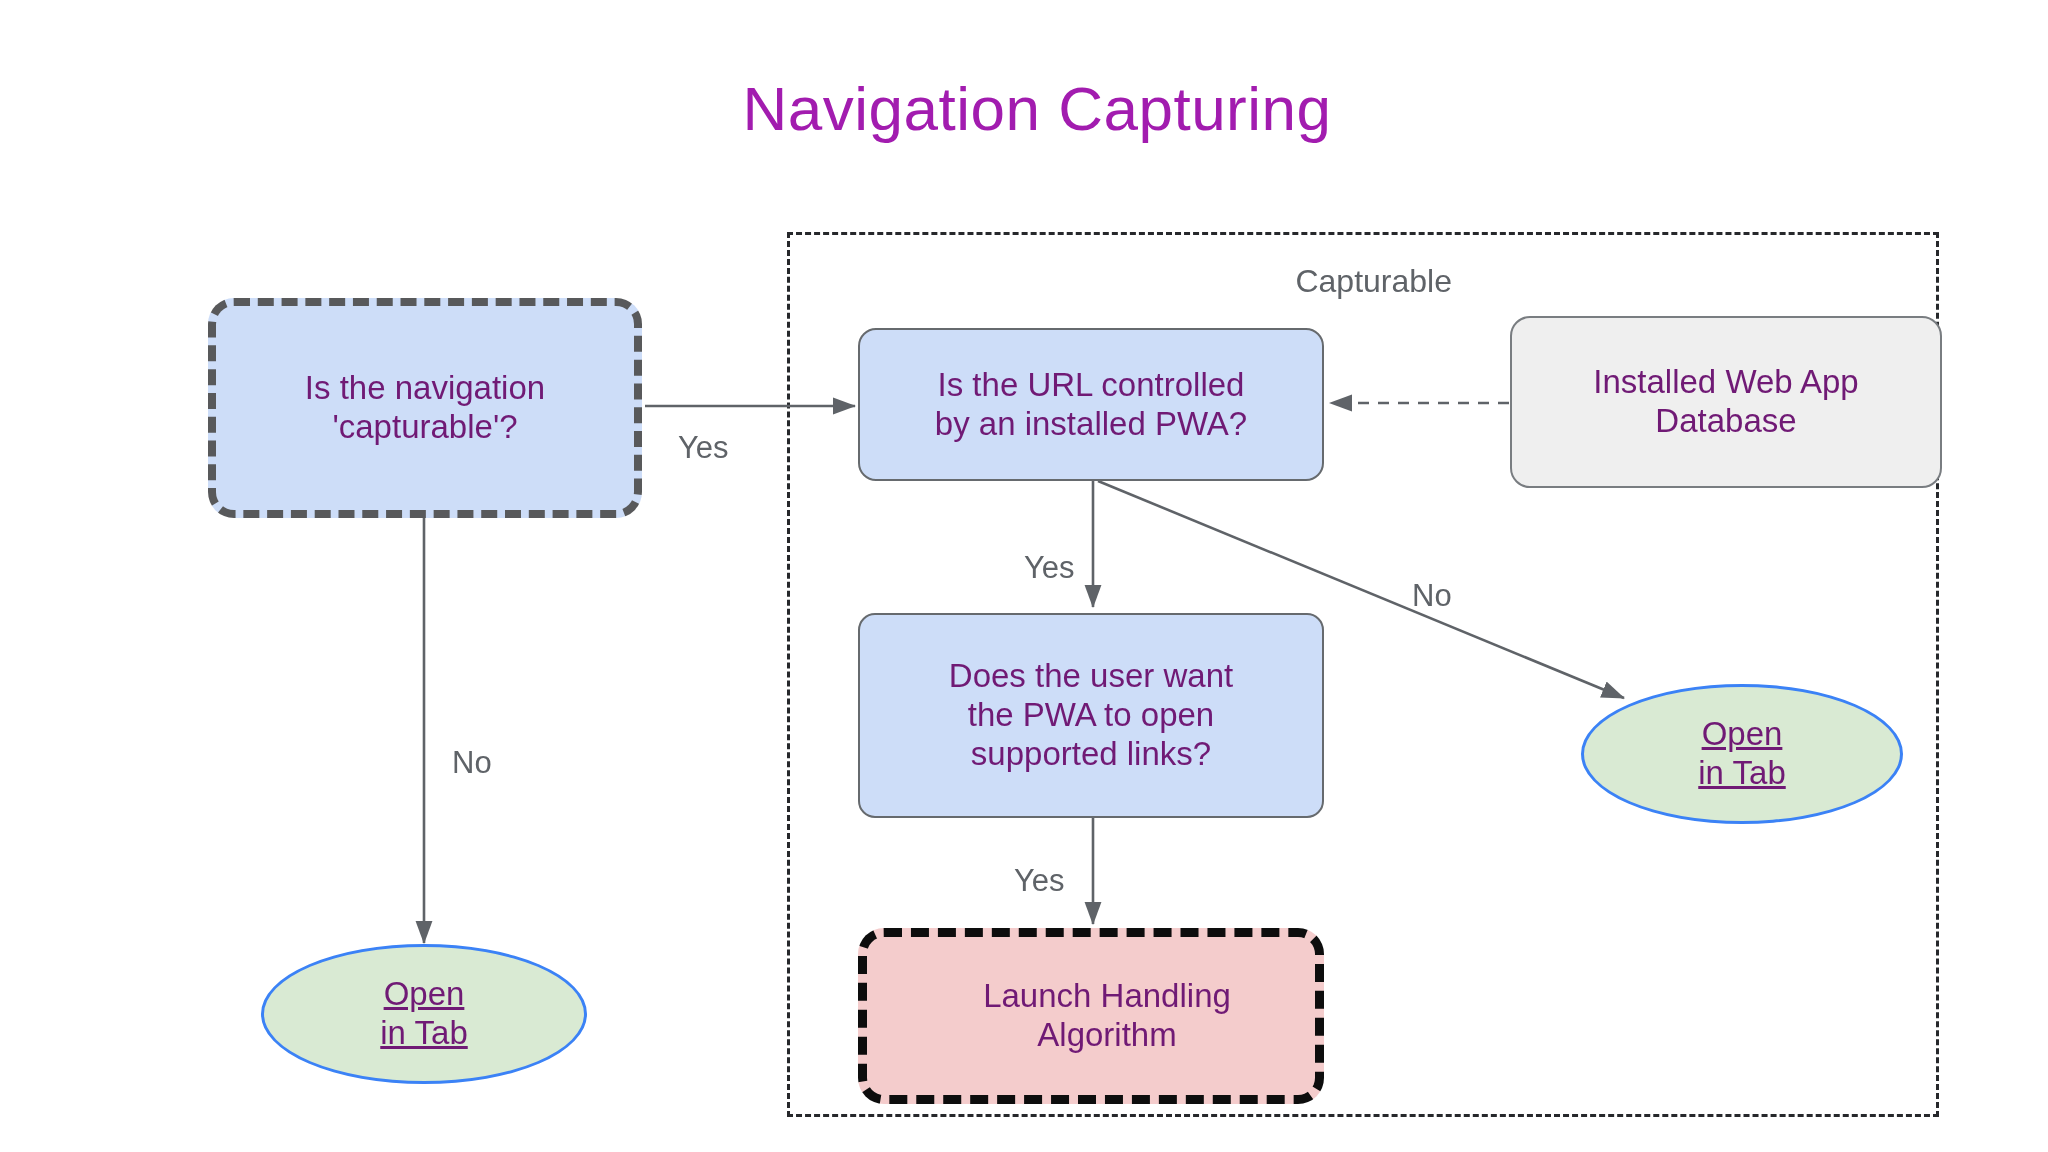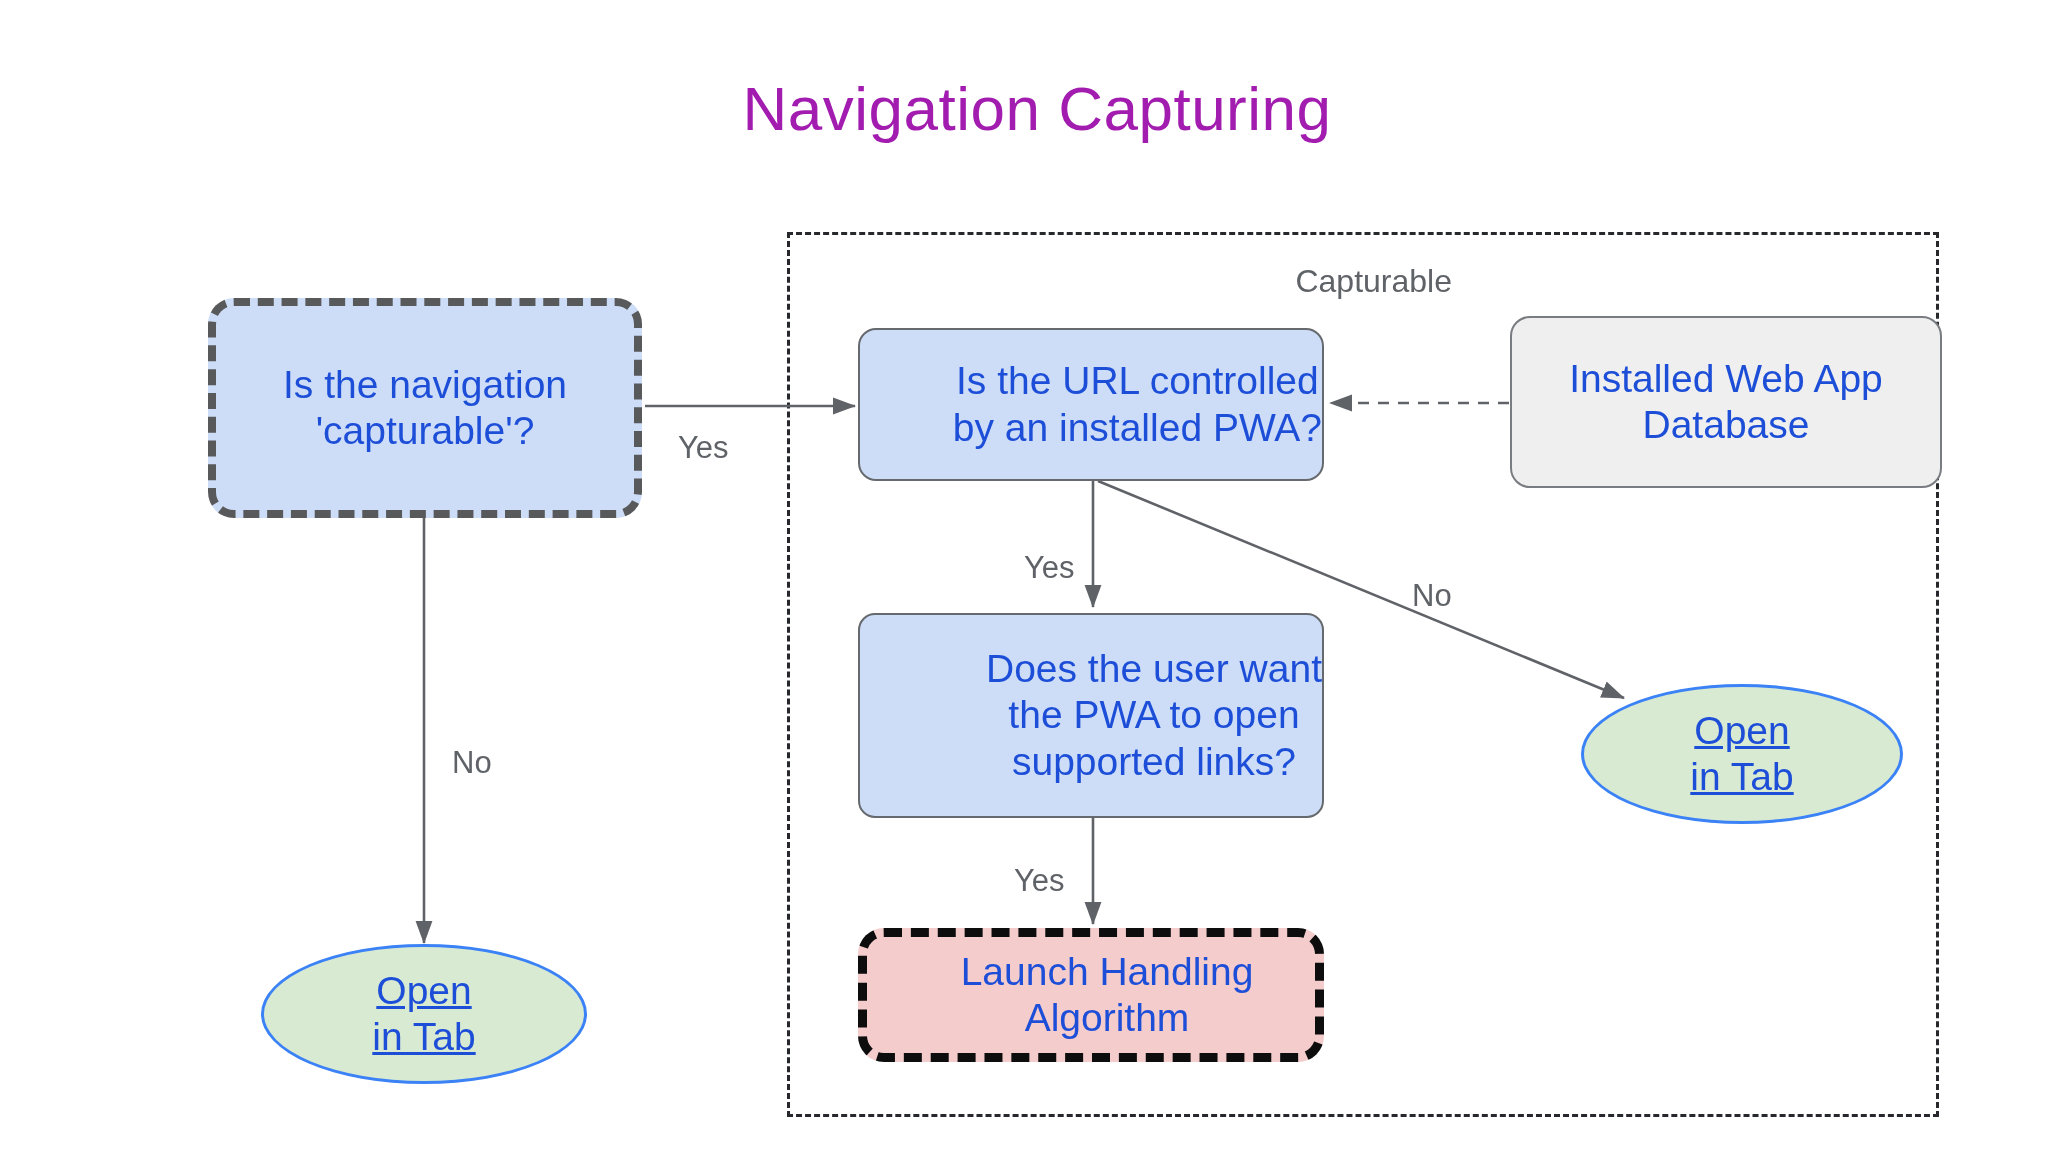--- a/index.html
+++ b/index.html
@@ -41,38 +41,37 @@
     white-space: nowrap;
     text-align: right;
   }
   .node {
     position: absolute;
     box-sizing: border-box;
     display: flex;
     align-items: center;
     justify-content: center;
     text-align: center;
-    color: #1d4ed8;
-    font-size: 39px;
+    color: #701a75;
+    font-size: 33px;
     line-height: 1.18;
     white-space: pre-line;
   }
   .node.rect {
     border-radius: 18px;
   }
   .node.decision-dashed {
     background: #cdddf8;
     border: 8px dashed #58595b;
     border-radius: 26px;
   }
   .node.decision {
     background: #cdddf8;
     border: 2px solid #666a6e;
     border-radius: 18px;
-    justify-content: flex-end;
   }
   .node.datastore {
     background: #efefef;
     border: 2px solid #797d81;
     border-radius: 20px;
   }
   .node.terminal-dashed {
     background: #f4cccc;
     border: 9px dashed #0d0d0d;
     border-radius: 26px;
@@ -168,21 +167,21 @@
     <span>Installed Web App
 Database</span>
   </div>
 
   <div class="node rect decision" style="left:858px; top:613px; width:466px; height:205px;border-radius:17px;">
     <span>Does the user want
 the PWA to open
 supported links?</span>
   </div>
 
-  <div class="node rect terminal-dashed" style="left:858px; top:928px; width:466px; height:134px;padding-left:32px;">
+  <div class="node rect terminal-dashed" style="left:858px; top:928px; width:466px; height:176px;padding-left:32px;">
     <span>Launch Handling
 Algorithm</span>
   </div>
 
   <div class="node ellipse" style="left:261px; top:944px; width:326px; height:140px;">
     <span>Open
 in Tab</span>
   </div>
 
   <div class="node ellipse" style="left:1581px; top:684px; width:322px; height:140px;">

